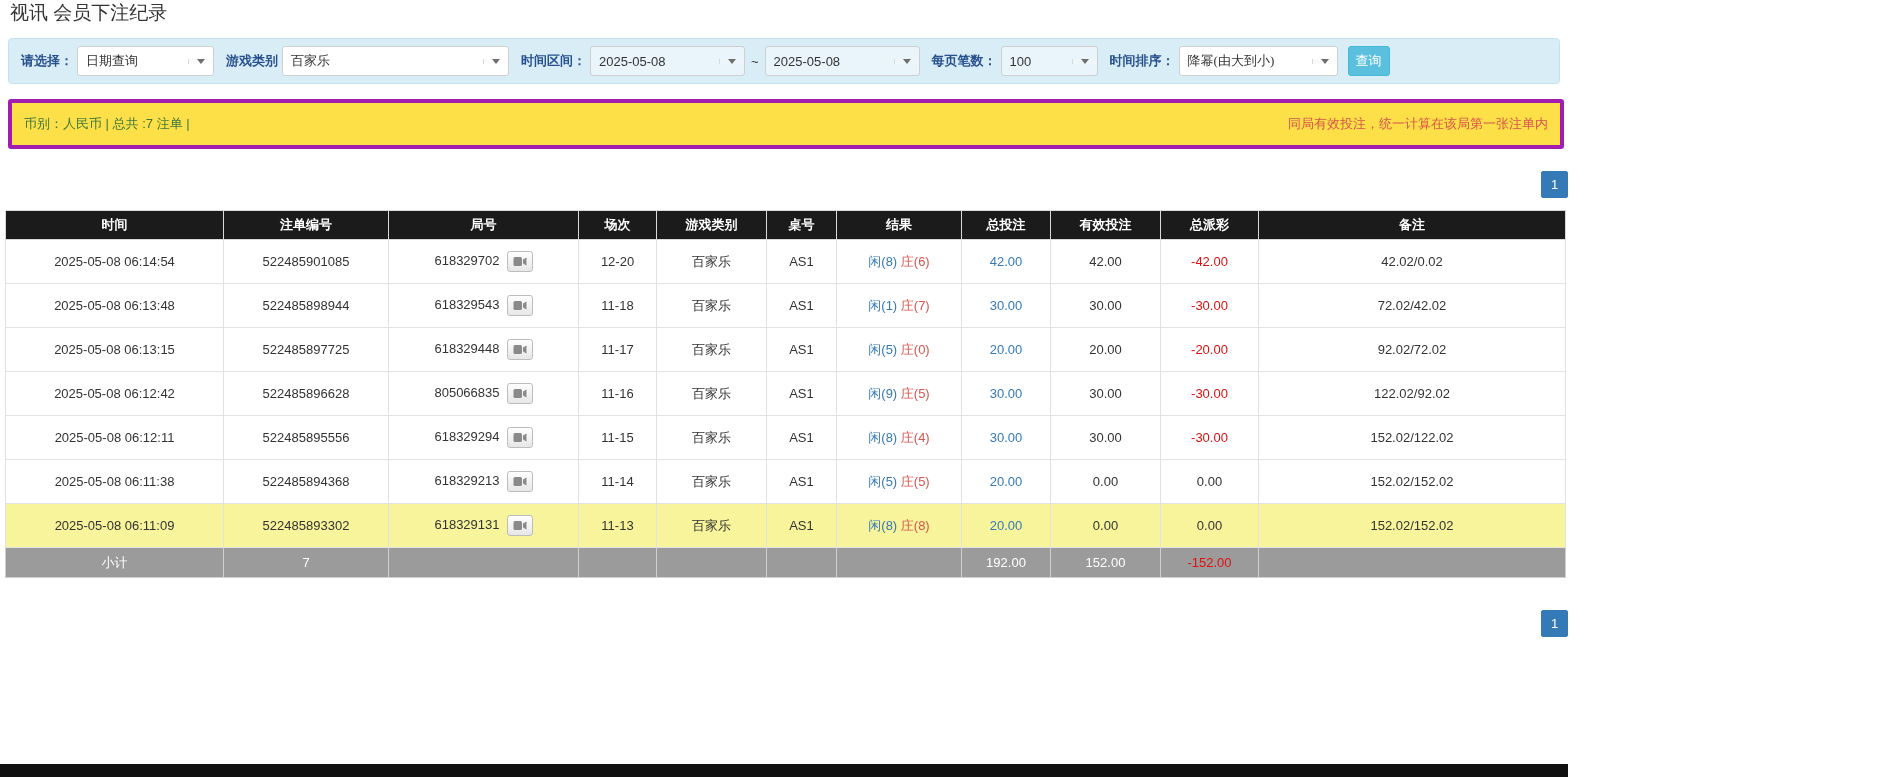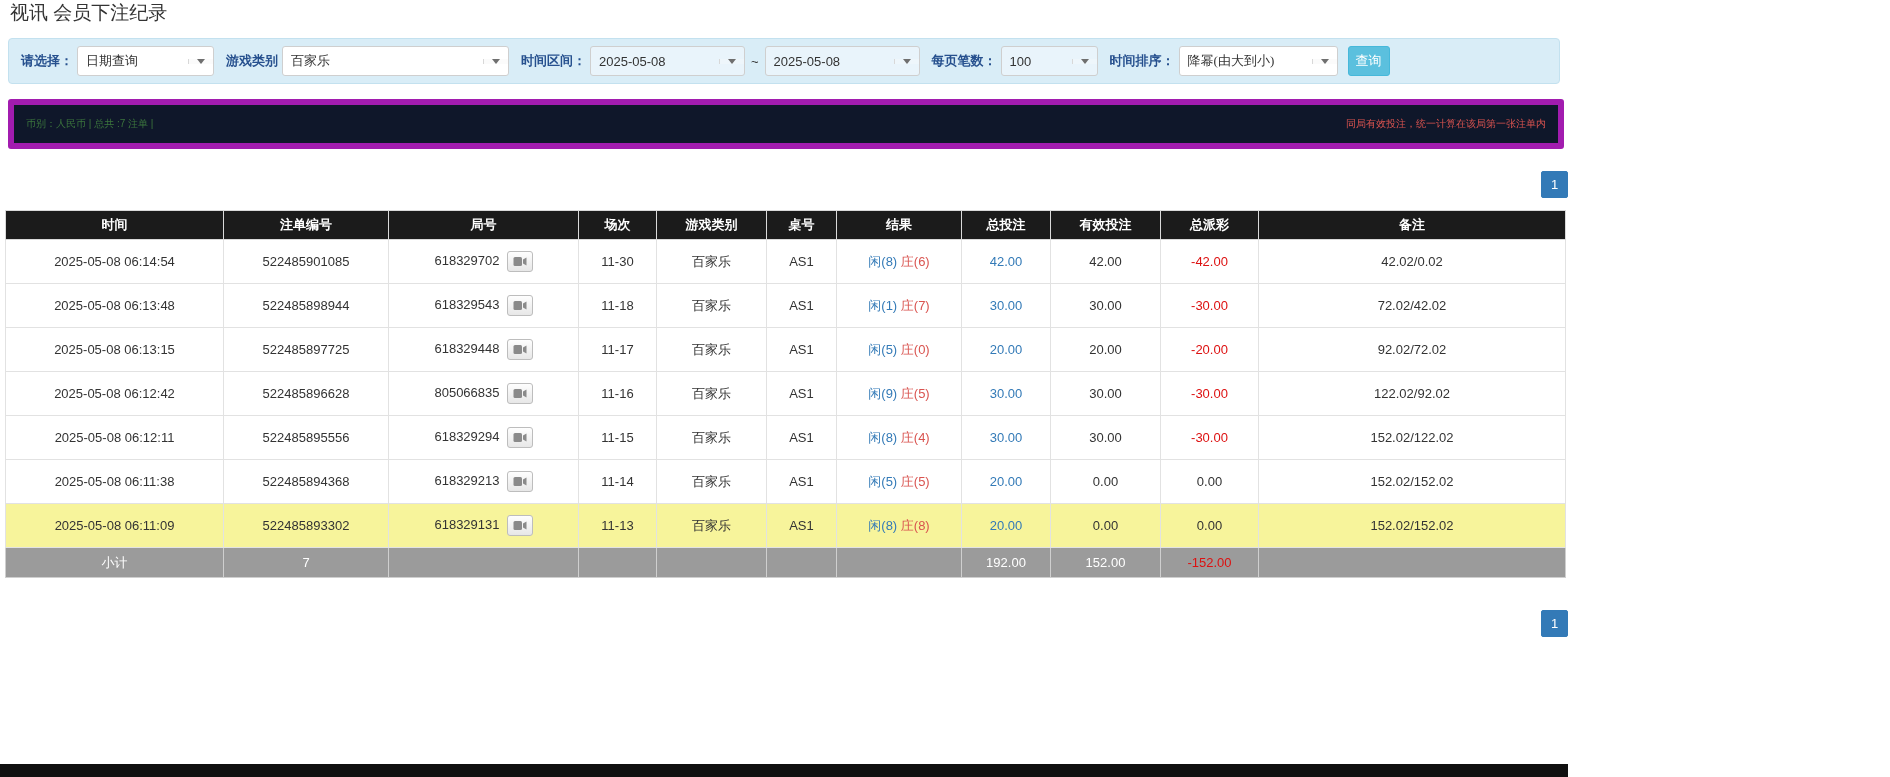--- a/index.html
+++ b/index.html
@@ -85,25 +85,25 @@
     border-radius: 3px;
     color: #fff;
     font-size: 13px;
     cursor: pointer;
     font-family: "Liberation Sans", "DejaVu Sans", sans-serif;
   }
   
   .notice-bar {
     margin: 15px 8px 0 8px;
     width: 1556px;
-    background: #0f172a;
-    border: 6px solid #a21caf;
+    background: #fde047;
+    border: 4px solid #a21caf;
     border-radius: 3px;
     padding: 12px 12px;
-    font-size: 10px;
+    font-size: 13px;
     display: flex;
     justify-content: space-between;
     align-items: center;
   }
   .notice-left  { color: #3c763d; }
   .notice-right { color: #d9534f; }
   
   .pagination-row {
     width: 1560px;
     margin: 22px 8px 0 8px;
@@ -280,21 +280,21 @@
   <tbody>
     <tr>
       <td>2025-05-08 06:14:54</td>
       <td>522485901085</td>
       <td><span>618329702</span><span class="icon-btn">
             <svg width="14" height="11" viewBox="0 0 14 11">
               <rect x="0.5" y="1" width="8.5" height="9" rx="1.5" fill="#8a8a8a"></rect>
               <path d="M10 3.6 L13.5 1.4 L13.5 9.6 L10 7.4 Z" fill="#8a8a8a"></path>
             </svg>
           </span></td>
-      <td>11-30</td>
+      <td>12-20</td>
       <td>百家乐</td>
       <td>AS1</td>
       <td><span class="res-p">闲(8)</span> <span class="res-b">庄(6)</span></td>
       <td><a href="#" class="bet-link">42.00</a></td>
       <td>42.00</td>
       <td class="auto-neg neg">-42.00</td>
       <td>42.02/0.02</td>
     </tr>
     <tr>
       <td>2025-05-08 06:13:48</td>

